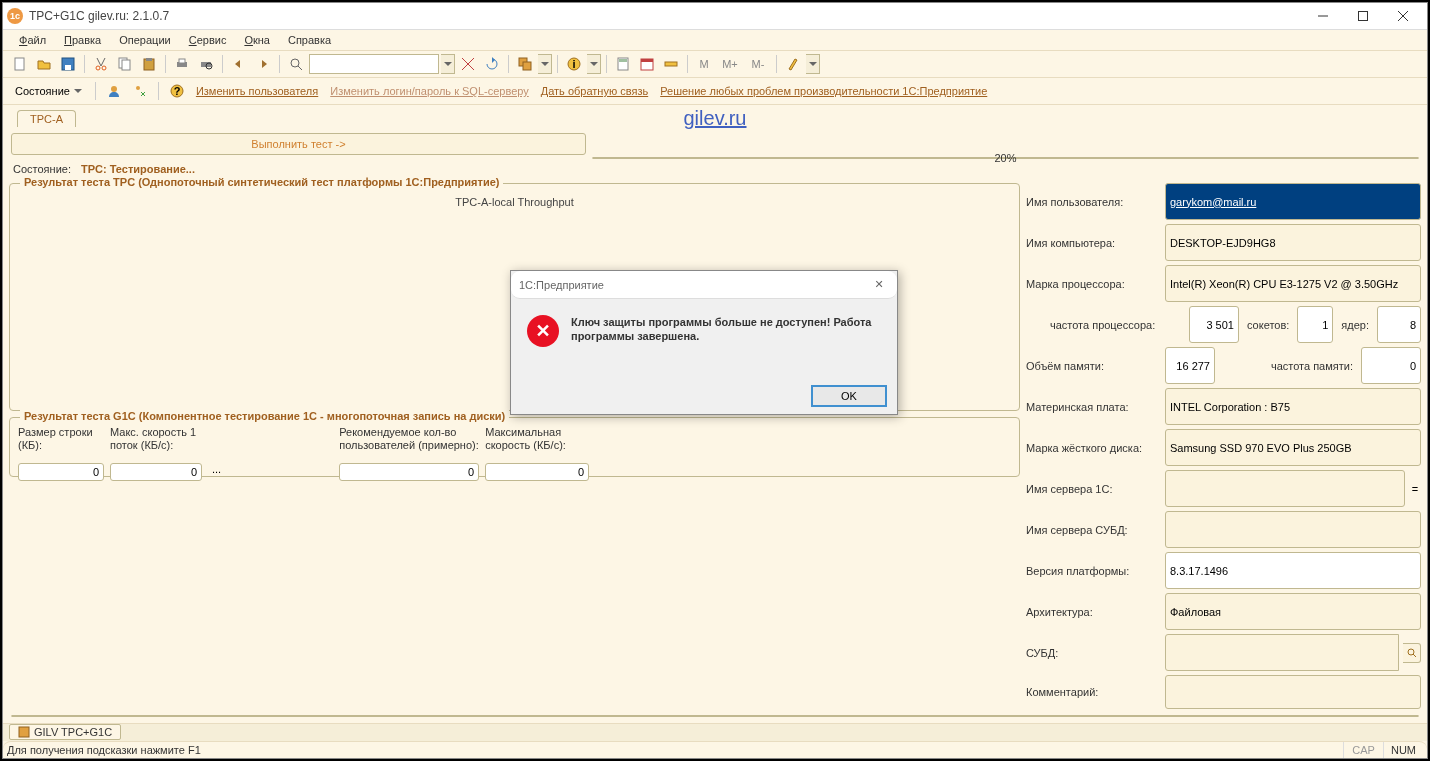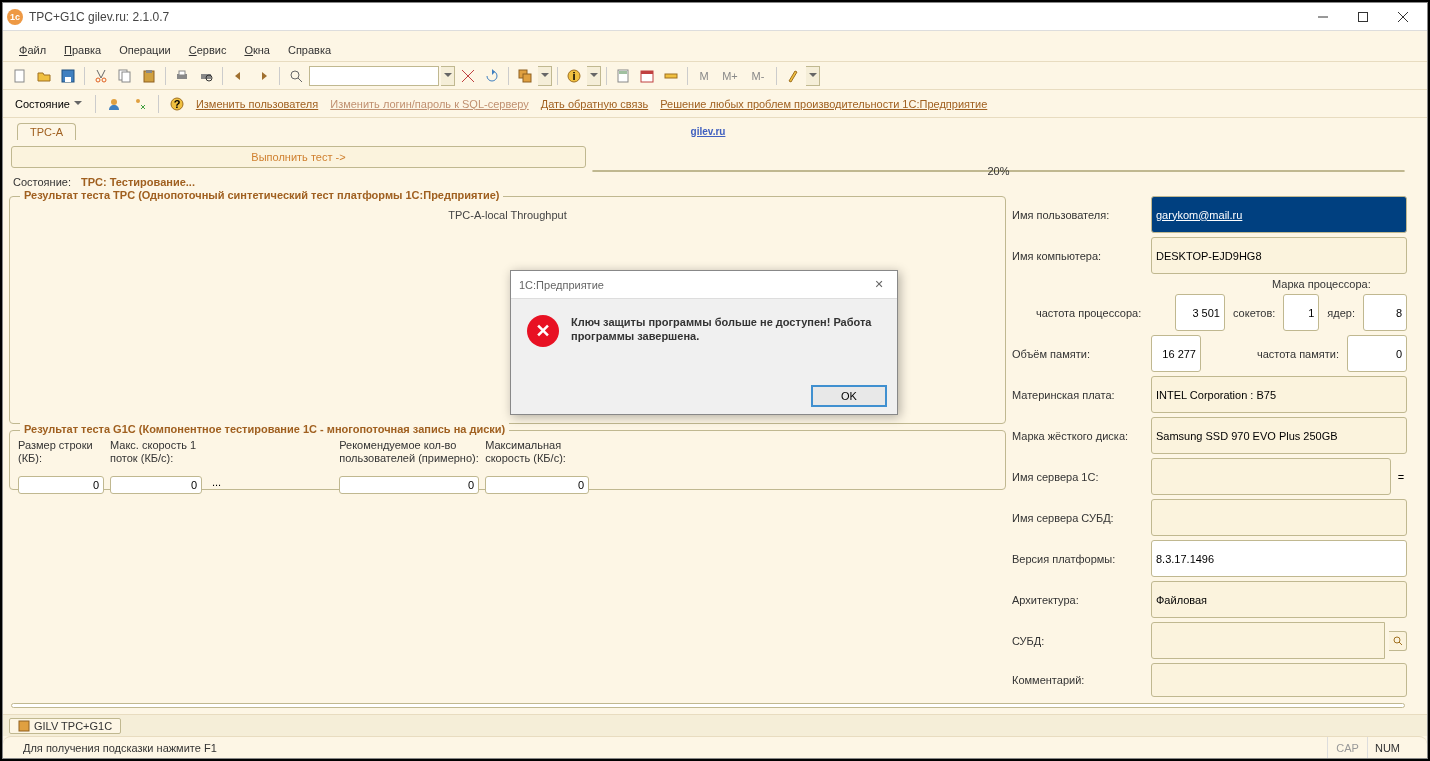--- a/index.html
+++ b/index.html
@@ -4,39 +4,39 @@
 <style>
 * { box-sizing: border-box; margin: 0; padding: 0; font-family: Tahoma, Arial, sans-serif; font-size: 11px; }
 body { background: #000; width: 1430px; height: 761px; position: relative; overflow: hidden; }
 .app-window { position: absolute; top: 2px; left: 2px; right: 2px; bottom: 2px; background: #FDF6E5; border: 1px solid #888; display: flex; flex-direction: column; }
 .titlebar { height: 28px; background: #fff; display: flex; align-items: center; padding: 0 4px; border-bottom: 1px solid #ddd; }
 .titlebar .icon { width: 16px; height: 16px; background: #e94; border-radius: 50%; margin-right: 6px; display: flex; align-items: center; justify-content: center; color: #fff; font-weight: bold; font-size: 9px; }
 .titlebar .title { flex: 1; color: #444; font-size: 12px; }
 .win-controls { display: flex; gap: 0; }
 .win-btn { width: 40px; height: 26px; display: flex; align-items: center; justify-content: center; color: #333; cursor: default; }
 
-.menubar { height: 24px; background: #FDF6E5; display: flex; align-items: center; padding: 2px 8px; border-bottom: 1px solid #e8dcc0; gap: 2px; margin-top: 7px; }
+.menubar { height: 24px; background: #FDF6E5; display: flex; align-items: center; padding: 2px 8px; border-bottom: 1px solid #e8dcc0; gap: 2px; }
 .menubar span { padding: 2px 8px; color: #333; cursor: default; }
 .menubar span u { text-decoration: underline; }
 
 .toolbar1 { height: 28px; background: #FDF6E5; display: flex; align-items: center; padding: 2px 6px; border-bottom: 1px solid #e8dcc0; gap: 2px; }
 .tb-btn { width: 22px; height: 22px; display: flex; align-items: center; justify-content: center; cursor: default; border-radius: 2px; }
 .tb-sep { width: 1px; height: 18px; background: #ccc; margin: 0 3px; }
 .tb-input { width: 130px; height: 20px; border: 1px solid #c0b890; background: #fff; padding: 0 4px; }
 .tb-down { width:14px; height:20px; border:1px solid #c0b890; background:#F5EED8; display:flex; align-items:center; justify-content:center; border-left:none;}
 
 .toolbar2 { height: 28px; background: #FDF6E5; display: flex; align-items: center; padding: 2px 6px; border-bottom: 1px solid #e8dcc0; gap: 4px; }
 .actions-btn { display: flex; align-items: center; gap: 4px; padding: 2px 6px; cursor: default; }
 .toolbar2 .link { color: #a06020; text-decoration: underline; cursor: pointer; padding: 0 4px; }
 .toolbar2 .link.gray { color: #c09070; }
 
-.content { flex: 1; background: #FDF6E5; display: flex; flex-direction: column; padding: 0 20px 4px 6px; position: relative; }
+.content { flex: 1; background: #FDF6E5; display: flex; flex-direction: column; padding: 0 6px 4px 6px; position: relative; }
 .tabrow { display: flex; align-items: center; height: 22px; position: relative; margin-top: 2px; }
 .tab-active { background: #FDF6E5; border: 1px solid #c0b890; border-bottom: none; padding: 2px 12px; border-radius: 4px 4px 0 0; color: #a06020; margin-left: 8px; }
-.gilev { position: absolute; left: 50%; transform: translateX(-50%); color: #4060c0; text-decoration: underline; font-weight: bold; font-size: 10px; }
+.gilev { position: absolute; left: 50%; transform: translateX(-50%); color: #4060c0; text-decoration: underline; font-weight: normal; font-size: 20px; }
 
 .runrow { display: flex; gap: 6px; height: 22px; margin: 4px 2px; }
 .run-btn { flex: 0 0 575px; border: 1px solid #c0b890; background: #FBF3DD; display: flex; align-items: center; justify-content: center; color: #d08030; border-radius: 3px; }
 .progress-wrap { flex: 1; border: 1px solid #c0b890; background: #FBF3DD; position: relative; border-radius: 3px; display: flex; align-items: center; justify-content: center; margin-top: 24px; }
 .progress-bar { position: absolute; left: 0; top: 0; bottom: 0; width: 20%; background: linear-gradient(#f0b060,#e09030); }
 .progress-text { position: relative; color: #333; }
 
 .statusrow { height: 20px; display: flex; align-items: center; gap: 10px; padding: 0 4px; margin-bottom: 4px;}
 .statusrow .lbl { color: #333; }
 .statusrow .val { color: #a06020; font-weight: bold; }
@@ -67,27 +67,27 @@
 .formrow .mini2 { width: 36px; flex: 0 0 auto; text-align: right; }
 .formrow .sub { color: #333; padding: 0 4px; }
 .formrow .mag { width: 18px; height: 20px; border: 1px solid #c0b890; background: #FBF3DD; border-left: none; display: flex; align-items: center; justify-content: center; border-radius: 0 3px 3px 0; }
 .formrow textarea { flex: 1; height: 34px; border: 1px solid #c0b890; background: #FBF3DD; border-radius: 3px; resize: none; }
 .formrow .eq { width: 12px; text-align: center; }
 
 .bottom-area { flex: 1; border: 1px solid #c0b890; background: #fff; margin: 6px 2px 2px 2px; border-radius: 3px; }
 
 .docbar { height: 22px; background: #F5EED8; border-top: 1px solid #e8dcc0; display: flex; align-items: center; padding: 0 6px; gap: 4px; }
 .docbar .tab { background: #FDF6E5; border: 1px solid #c0b890; padding: 1px 8px; color: #333; border-radius: 2px; display:flex; align-items:center; gap:4px;}
-.statusbar { height: 22px; background: #FDF6E5; border-top: 1px solid #e8dcc0; display: flex; align-items: center; padding: 0 20px; border-radius: 8px; }
+.statusbar { height: 22px; background: #FDF6E5; border-top: 1px solid #e8dcc0; display: flex; align-items: center; padding: 0 4px; border-radius: 8px; }
 .statusbar .hint { flex: 1; color: #333; }
 .statusbar .ind { width: 40px; text-align: center; color: #999; border-left: 1px solid #ddd; height: 100%; display:flex; align-items:center; justify-content:center;}
 .statusbar .ind.on { color: #333; }
 
 .modal { position: absolute; left: 510px; top: 270px; width: 388px; height: 145px; background: #f0f0f0; border: 1px solid #888; box-shadow: 2px 2px 10px rgba(0,0,0,0.3); display: flex; flex-direction: column; }
-.modal-title { height: 28px; background: #fff; display: flex; align-items: center; padding: 0 8px; color: #666; border-bottom: 1px solid #ddd; }
+.modal-title { height: 28px; background: #fff; display: flex; align-items: center; padding: 0 8px; color: #666; border-bottom: 1px solid #ddd; border-radius: 9px; }
 .modal-title .mt { flex: 1; }
 .modal-title .x { width: 20px; text-align: center; color: #666; cursor: default; }
 .modal-body { flex: 1; display: flex; padding: 16px; gap: 12px; align-items: flex-start; }
 .err-icon { width: 32px; height: 32px; background: #e81123; border-radius: 50%; display: flex; align-items: center; justify-content: center; color: #fff; font-size: 18px; font-weight: bold; flex-shrink:0;}
 .modal-text { color: #333; font-weight: bold; line-height: 1.3; }
 .modal-footer { height: 36px; display: flex; align-items: center; justify-content: flex-end; padding: 0 10px; }
 .ok-btn { width: 76px; height: 22px; background: #e8e8e8; border: 2px solid #4090d0; cursor: default; }
 
 svg { display: block; }
 </style>
@@ -358,20 +358,21 @@
         <div class="formrow">
             <span class="flabel">Имя пользователя:</span>
             <input class="sel" value="garykom@mail.ru" style="">
           </div>
         <div class="formrow">
             <span class="flabel">Имя компьютера:</span>
             <input value="DESKTOP-EJD9HG8" style="">
           </div>
         <div class="formrow">
             <span class="flabel">Марка процессора:</span>
+            <input value="Intel(R) Xeon(R) CPU E3-1275 V2 @ 3.50GHz" style="">
           </div>
         <div class="formrow">
           <span class="flabel">частота процессора:</span>
           <input class="ro mini" value="3 501" style="">
           <span class="sub">сокетов:</span>
           <input class="ro mini2" value="1" style="">
           <span class="sub">ядер:</span>
           <input class="ro mini2" style="width: 44px;" value="8">
         </div>
         <div class="formrow">

